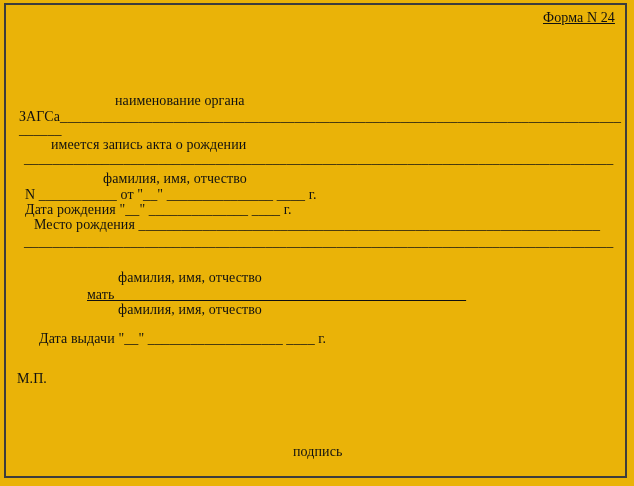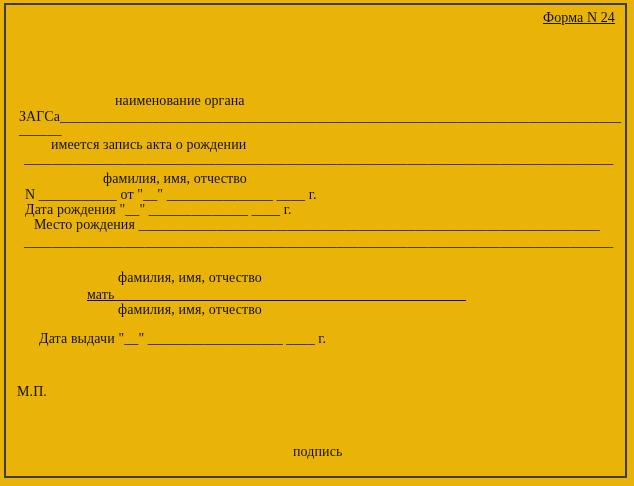--- a/index.html
+++ b/index.html
@@ -75,18 +75,18 @@
 
 
   <div class="line" style="left:118px; top:270px;">фамилия, имя, отчество</div>
 
   <div class="line" style="left:87px; top:287px;text-decoration:underline;">мать _________________________________________________</div>
 
   <div class="line" style="left:118px; top:302px;">фамилия, имя, отчество</div>
 
   <div class="line" style="left:39px; top:331px;">Дата выдачи "__" ___________________ ____ г.</div>
 
-  <div class="line" style="left:17px; top:384px;">М.П.</div>
+  <div class="line" style="left:17px; top:371px;">М.П.</div>
 
 
 
   <div class="line" style="left:293px; top:444px;">подпись</div>
 </div>
 
 </body></html>

